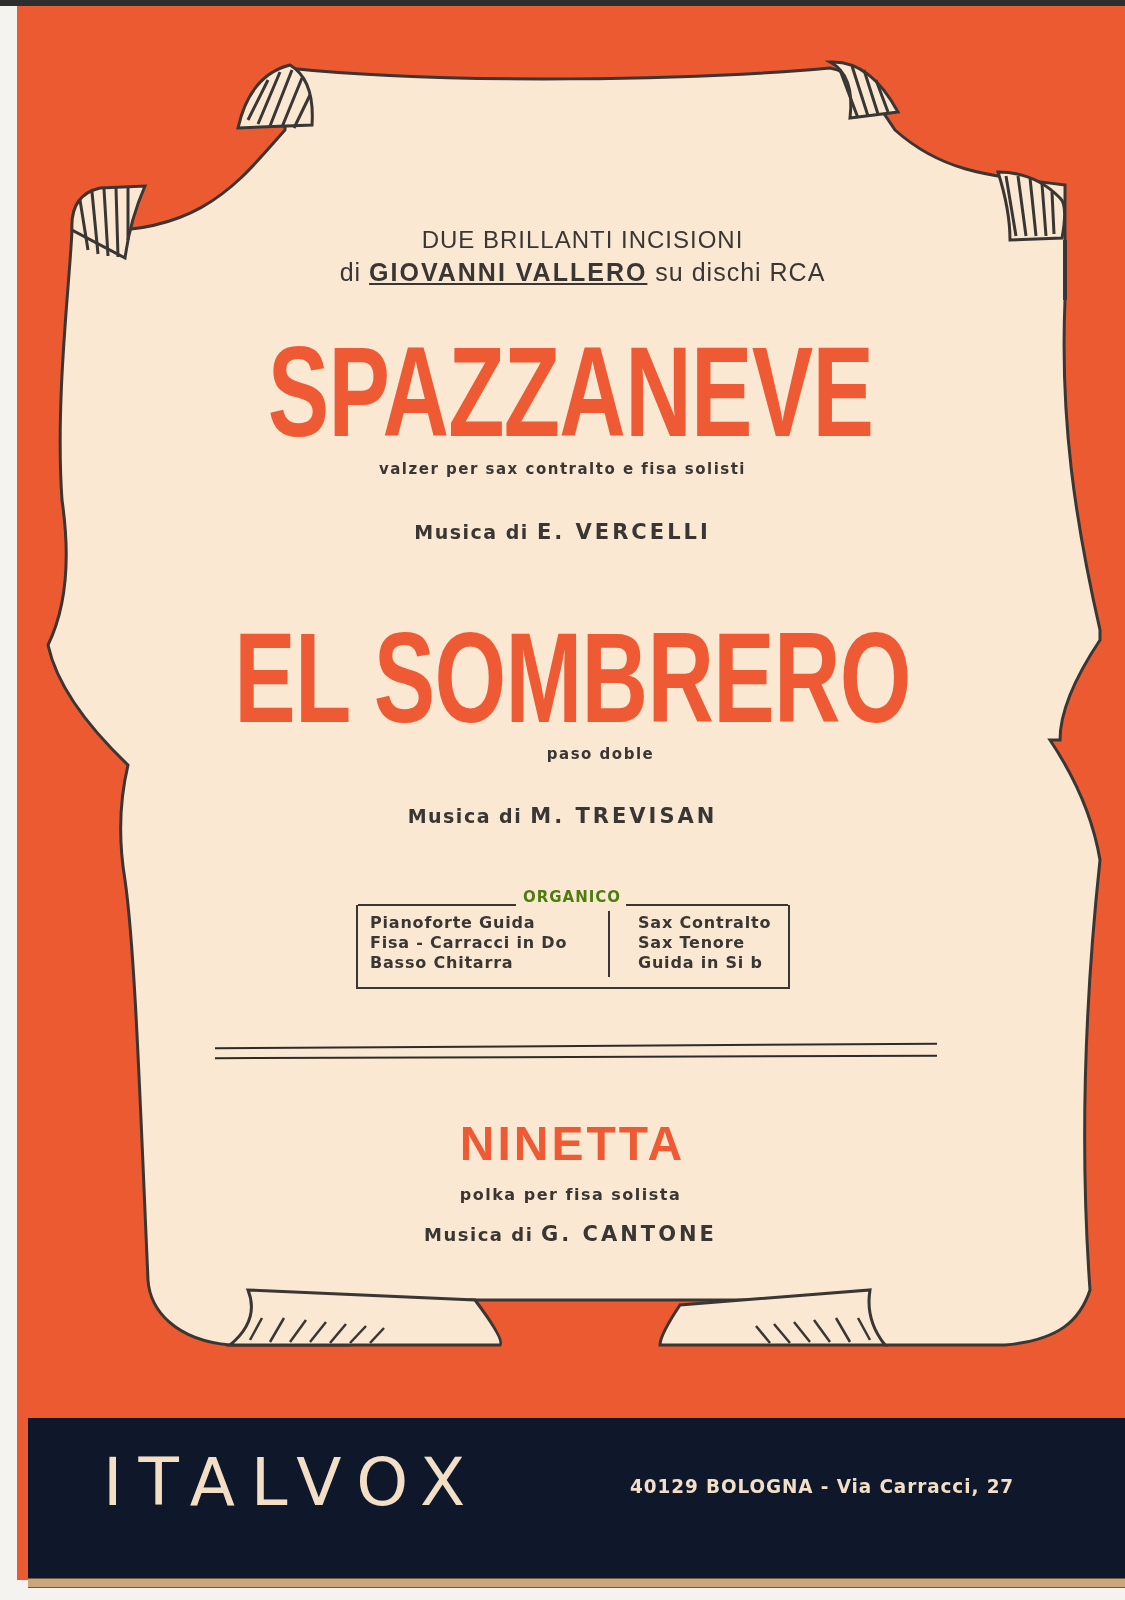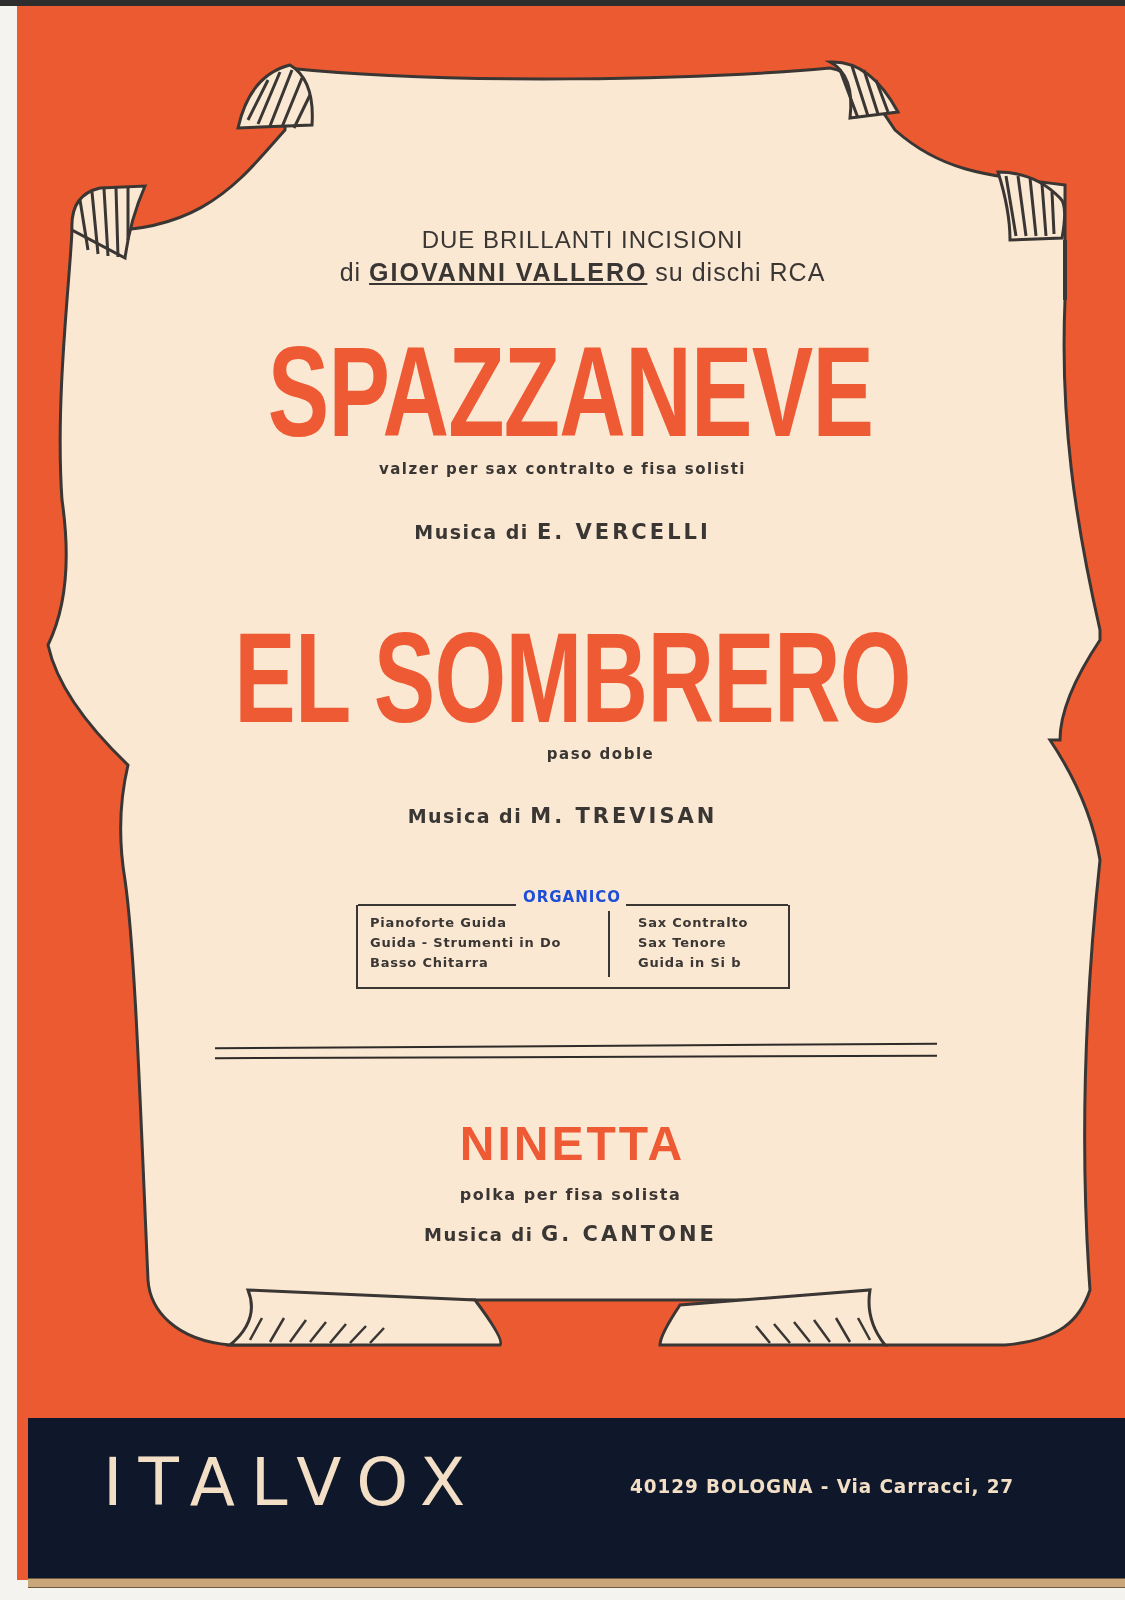--- a/index.html
+++ b/index.html
@@ -32,29 +32,29 @@
   .sub { font-weight: bold; font-size: 15px; letter-spacing: 1.5px; font-family: "DejaVu Sans", sans-serif; }
   .s1 { top: 460px; left: 0; }
   .by { font-weight: bold; font-size: 19px; letter-spacing: 1.5px; font-family: "DejaVu Sans", sans-serif; }
   .by b { font-size: 21px; letter-spacing: 3px; }
   .b1 { top: 520px; left: 0; }
   .t2 { top: 604px; font-size: 128px; left: 10px; }
   .s2 { top: 745px; left: 0; padding-left: 38px; }
   .b2 { top: 804px; left: 0; }
   .org-title {
     position: absolute; top: 888px; left: 356px; width: 432px; text-align: center;
-    font-weight: bold; font-size: 15px; color: #1d4ed8; letter-spacing: 1px;
+    font-weight: bold; font-size: 15px; color: #4d7c0f; letter-spacing: 1px;
   }
   .org-line-l { position: absolute; top: 904px; left: 358px; width: 158px; border-top: 2px solid #3a3633; }
   .org-line-r { position: absolute; top: 904px; left: 626px; width: 162px; border-top: 2px solid #3a3633; }
   .org-box {
     position: absolute; top: 905px; left: 356px; width: 430px; height: 82px;
     border-left: 2px solid #3a3633; border-right: 2px solid #3a3633; border-bottom: 2px solid #3a3633;
   }
-  .org-col { position: absolute; top: 8px; font-weight: bold; font-size: 13px; color: #3a3633; line-height: 20px; letter-spacing: 0.8px; }
+  .org-col { position: absolute; top: 8px; font-weight: bold; font-size: 16px; color: #3a3633; line-height: 20px; letter-spacing: 0.8px; }
   .org-col.l { left: 12px; }
   .org-col.r { left: 280px; }
   .org-div { position: absolute; left: 250px; top: 6px; height: 66px; border-left: 2px solid #3a3633; }
   .rule { position: absolute; left: 215px; width: 722px; border-top: 2px solid #2e2b29; }
   .rule.a { top: 1045px; transform: rotate(-0.35deg); }
   .rule.b { top: 1056px; transform: rotate(-0.2deg); }
   .t3 { top: 1116px; font-size: 48px; letter-spacing: 3px; transform: none; left: 10px; }
   .s3 { top: 1185px; left: 8px; font-size: 16px; }
   .b3 { top: 1222px; left: 8px; font-size: 18px; }
   .footer {
@@ -149,21 +149,21 @@
   <span>Musica di</span>
   <b>M. TREVISAN</b>
 </div>
 
 <div class="org-line-l"></div>
 <div class="org-title">ORGANICO</div>
 <div class="org-line-r"></div>
 <div class="org-box">
   <div class="org-col l">
     <div>Pianoforte Guida</div>
-    <div>Guida - Strumenti in Do</div>
+    <div>Fisa - Carracci in Do</div>
     <div>Basso Chitarra</div>
   </div>
   <div class="org-div"></div>
   <div class="org-col r">
     <div>Sax Contralto</div>
     <div>Sax Tenore</div>
     <div>Guida in Si b</div>
   </div>
 </div>
 

